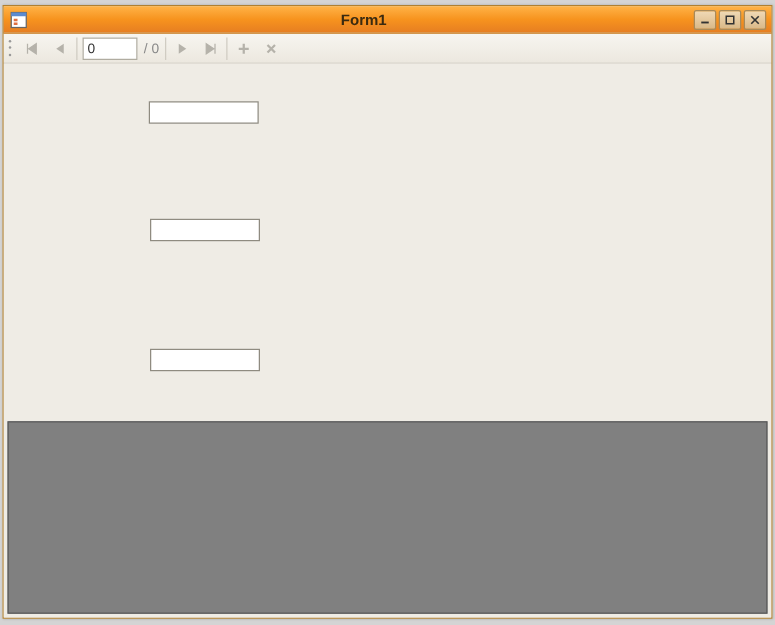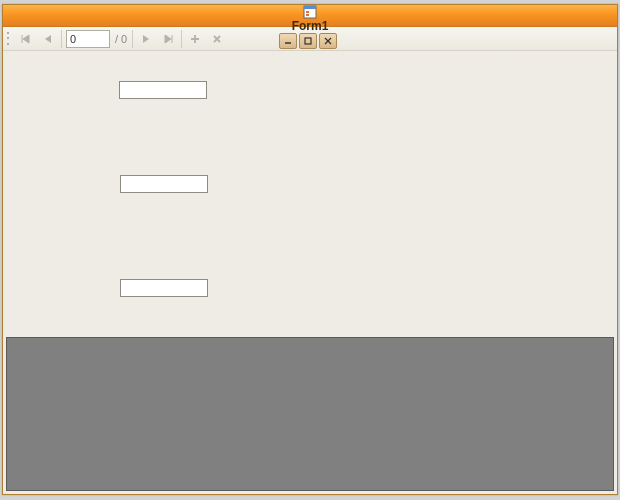--- a/index.html
+++ b/index.html
@@ -21,21 +21,20 @@
       flex-direction: column;
       box-shadow: 0 0 2px rgba(0,0,0,0.2);
     }
     .titlebar {
       height: 22px;
       background: linear-gradient(to bottom, #ffb347 0%, #f7931e 50%, #e67e22 100%);
       display: flex;
       align-items: center;
       border-bottom: 1px solid #c97a1a;
       position: relative;
-      flex-direction: column;
     }
     .titlebar-icon {
       width: 16px;
       height: 16px;
       margin: 0 4px;
       display: flex;
       align-items: center;
       justify-content: center;
     }
     .titlebar-icon svg { width: 14px; height: 14px; }

